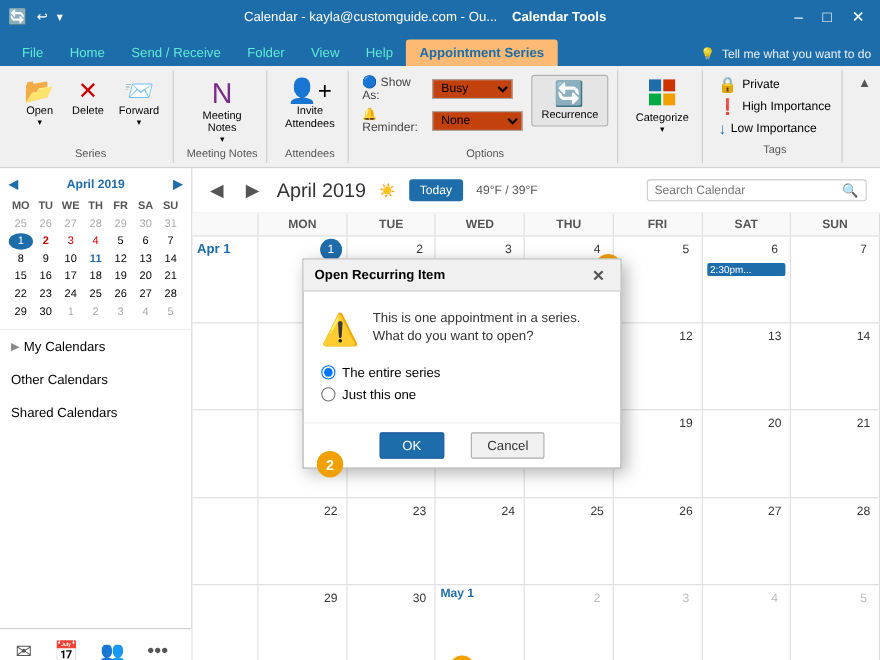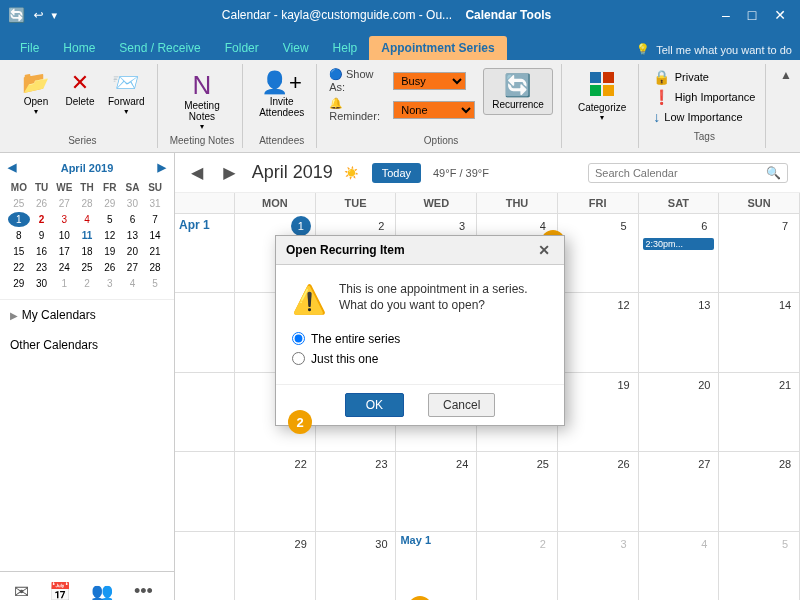--- a/index.html
+++ b/index.html
@@ -100,21 +100,21 @@
     .recurrence-btn .label { font-size: 10px; }
     .ribbon-option-row {
       display: flex;
       align-items: center;
       gap: 4px;
       font-size: 11px;
     }
     .option-label { color: #444; width: 60px; }
     .option-select {
       border: 1px solid #aaa;
-      background: #f97316;
+      background: #c2410c;
       font-size: 11px;
       padding: 1px 3px;
       cursor: pointer;
     }
 
     
     .tags-group {
       display: flex;
       flex-direction: column;
       padding: 4px 8px;
@@ -662,20 +662,23 @@
       </div>
     </div>
 
     <div class="sidebar-section">
       <span class="arrow">▶</span>
       <span>My Calendars</span>
     </div>
     <div class="sidebar-section">
       <span>Other Calendars</span>
     </div>
+    <div class="sidebar-section">
+      <span>Shared Calendars</span>
+    </div>
 
     <div class="bottom-nav" style="margin-top:auto;">
       <span class="nav-btn">✉</span>
       <span class="nav-btn">📅</span>
       <span class="nav-btn">👥</span>
       <span class="nav-btn">•••</span>
     </div>
   </div>
 
   <div class="calendar-area">

